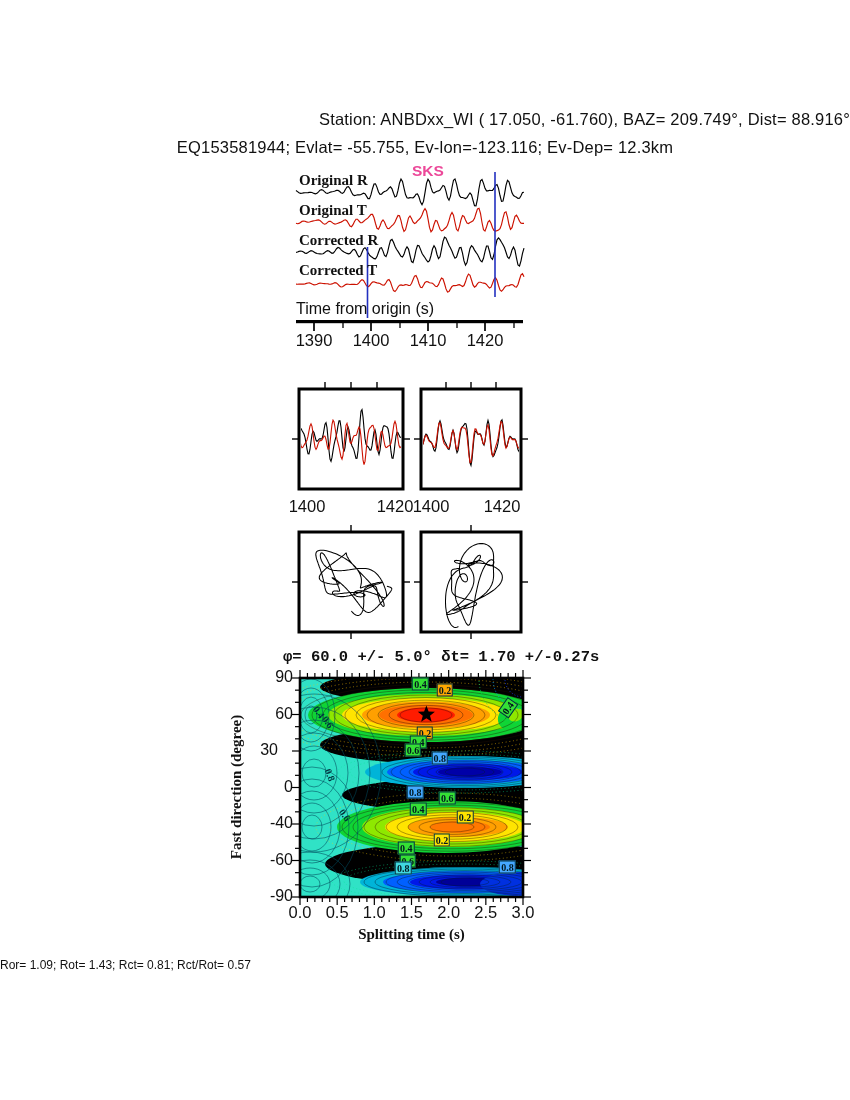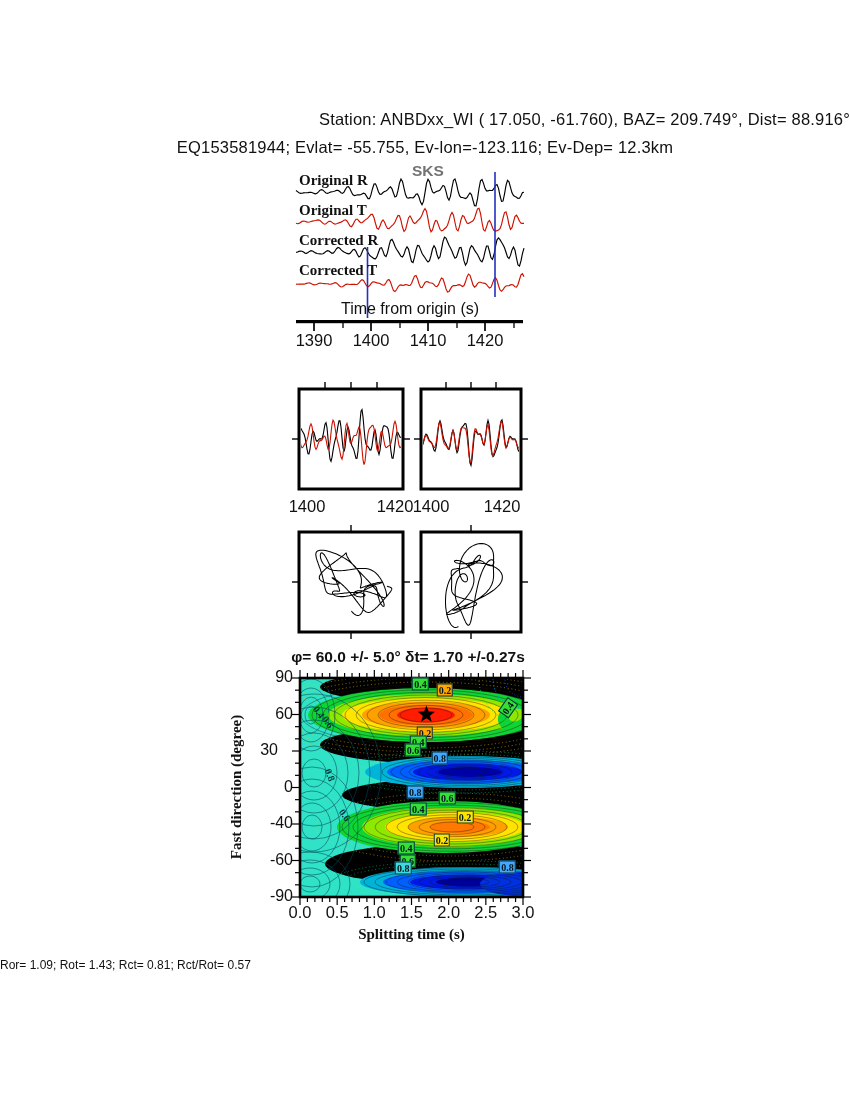--- a/index.html
+++ b/index.html
@@ -1,27 +1,27 @@
 <!DOCTYPE html>
 <html><head>
 <meta charset="utf-8">
 <style>
   html,body{margin:0;padding:0;background:#fff;}
   .page{position:relative;width:850px;height:1100px;background:#ffffff;overflow:hidden;
         font-family:"Liberation Sans",sans-serif;color:#111;}
   #gfx{position:absolute;left:0;top:0;width:850px;height:1100px;}
   .hdr1{position:absolute;left:0;top:110px;width:850px;text-align:right;font-size:16.5px;letter-spacing:.2px;}
   .hdr2{position:absolute;left:0;top:138px;width:850px;text-align:center;font-size:16.5px;letter-spacing:.2px;}
-  .sks{position:absolute;left:412px;top:162px;color:#737373;font-size:15.5px;font-weight:600;}
+  .sks{position:absolute;left:412px;top:162px;color:#ec4899;font-size:15.5px;font-weight:600;}
   .trlabel{position:absolute;left:299px;font-family:"Liberation Serif",serif;font-weight:bold;font-size:15px;}
-  .timelabel{position:absolute;left:296px;top:300px;width:228px;text-align:center;font-size:16px;}
+  .timelabel{position:absolute;left:296px;top:300px;width:228px;text-align:left;font-size:16px;}
   .tick{position:absolute;transform:translateX(-50%);font-size:16.5px;white-space:nowrap;}
   .ytick{position:absolute;width:46px;text-align:right;font-size:16px;}
   .cttitle{position:absolute;left:283px;top:648px;width:250px;text-align:center;
-           font-family:Liberation Sans, sans-serif;font-weight:bold;font-size:15.5px;white-space:nowrap;}
+           font-family:Liberation Mono, monospace;font-weight:bold;font-size:15.5px;white-space:nowrap;}
   .ctxlabel{position:absolute;left:300px;top:926px;width:223px;text-align:center;
             font-family:"Liberation Serif",serif;font-weight:bold;font-size:15px;}
   .ctylabel{position:absolute;left:236px;top:787px;transform:translate(-50%,-50%) rotate(-90deg);
             font-family:"Liberation Serif",serif;font-weight:bold;font-size:15px;white-space:nowrap;}
   .footer{position:absolute;left:0;top:958px;width:800px;font-size:12px;}
   .clv{position:absolute;font-family:"Liberation Serif",serif;font-weight:bold;font-size:10px;
        line-height:11px;padding:0 1px;color:#00181f;border:1px solid #003040;white-space:nowrap;}
   .clv.noborder{border:none;color:#00333f;}
 </style>
 </head>

